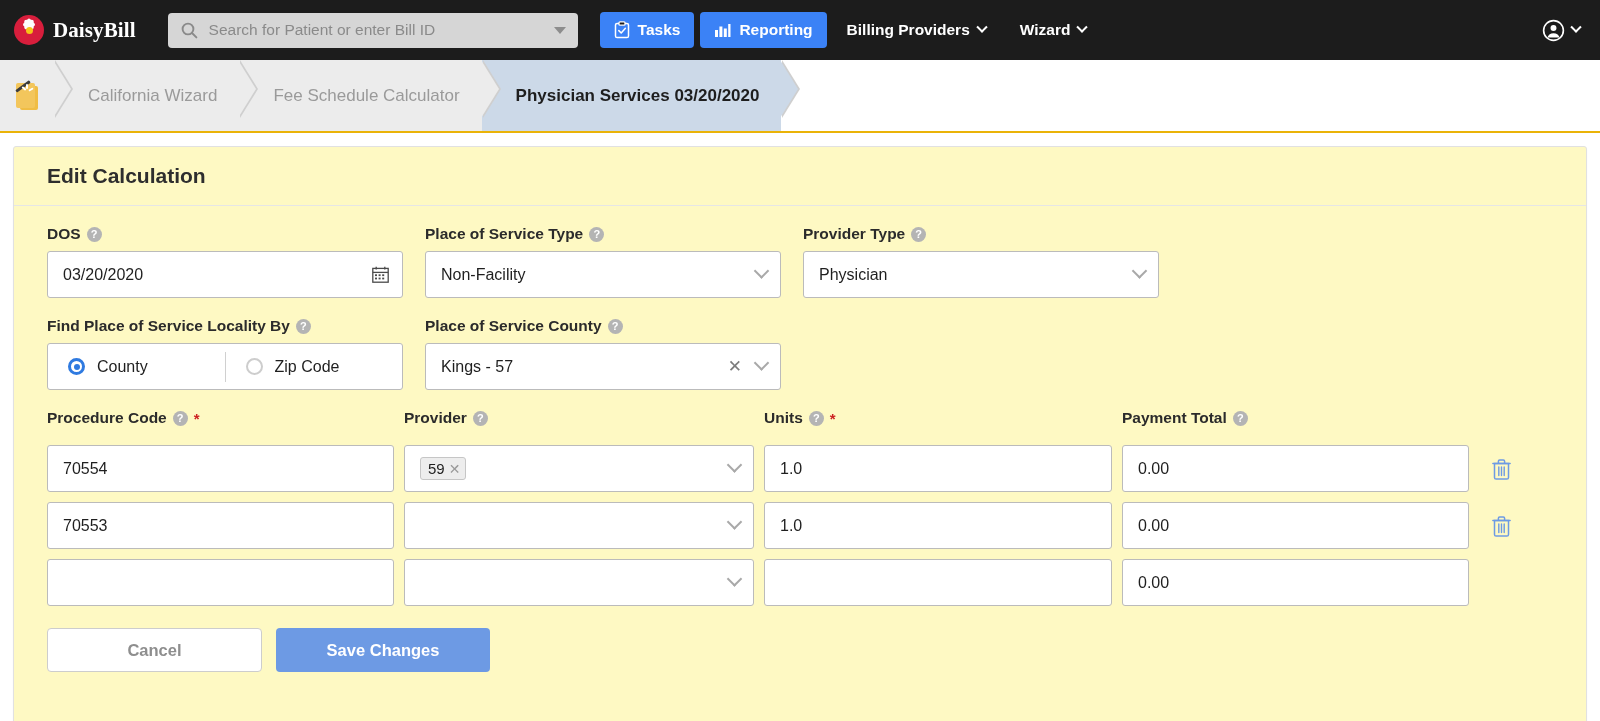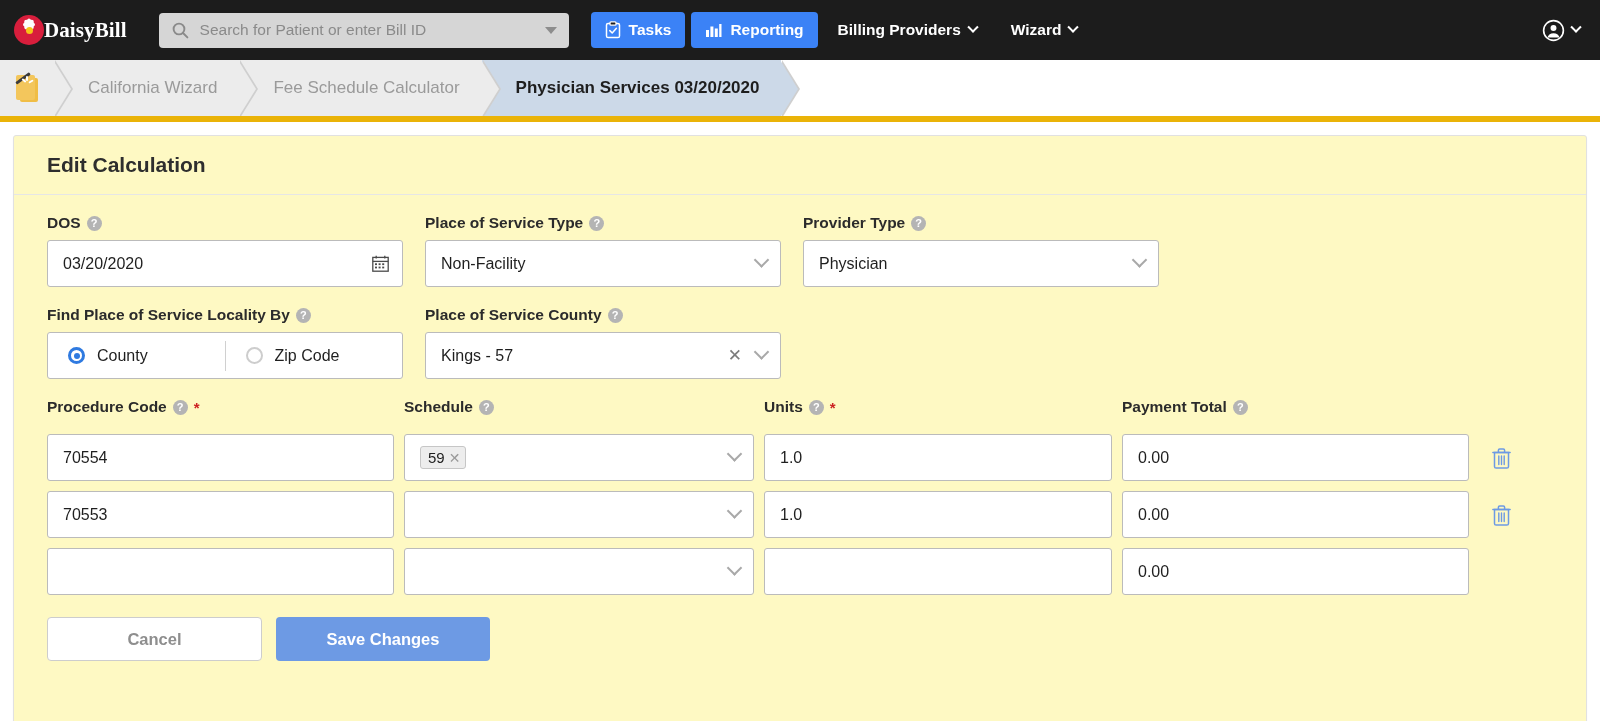--- a/index.html
+++ b/index.html
@@ -12,21 +12,21 @@
 
   
   .navbar {
     height: 60px;
     background: #1c1c1c;
     display: flex;
     align-items: center;
     padding: 0 18px 0 14px;
     position: relative;
   }
-  .brand { display: flex; align-items: center; padding-right: 14px; }
+  .brand { display: flex; align-items: center; gap: 9px; padding-right: 14px; }
   .logo-mark {
     width: 30px; height: 30px; border-radius: 50%;
     background: #d81e3c;
     position: relative; flex: none;
   }
   .logo-mark .petal {
     position: absolute; left: 50%; top: 50%;
     width: 6px; height: 11px; background: #fdfdfd; border-radius: 50%;
     transform-origin: 50% 0%;
   }
@@ -73,23 +73,23 @@
     width: 8px; height: 8px;
     border-right: 2px solid #fff; border-bottom: 2px solid #fff;
     transform: rotate(45deg) translate(-2px,-2px);
     flex: none;
   }
   .nav-right { position: absolute; right: 20px; top: 0; height: 60px;
                display: flex; align-items: center; gap: 7px; }
 
   
   .crumbbar {
-    height: 62px; background: #fff;
+    height: 73px; background: #fff;
     display: flex; align-items: stretch;
-    border-bottom: 6px solid #eab308;
+    border-bottom: 2px solid #eab308;
     overflow: hidden;
   }
   .crumb {
     display: flex; align-items: center;
     padding: 0 22px 0 34px;
     font-size: 17px; color: #9a9a9a;
     position: relative; white-space: nowrap;
     background: #ececec;
   }
   .crumb:first-child { padding-left: 14px; }
@@ -429,21 +429,21 @@
       <div class="proc-head">
         <div class="c-code">
           <div class="field-label">
             <span>Procedure Code</span>
             <span class="help">?</span>
             <span class="req">*</span>
           </div>
         </div>
         <div class="c-mod">
           <div class="field-label">
-            <span>Schedule</span>
+            <span>Provider</span>
             <span class="help">?</span>
           </div>
         </div>
         <div class="c-unit">
           <div class="field-label">
             <span>Units</span>
             <span class="help">?</span>
             <span class="req">*</span>
           </div>
         </div>

